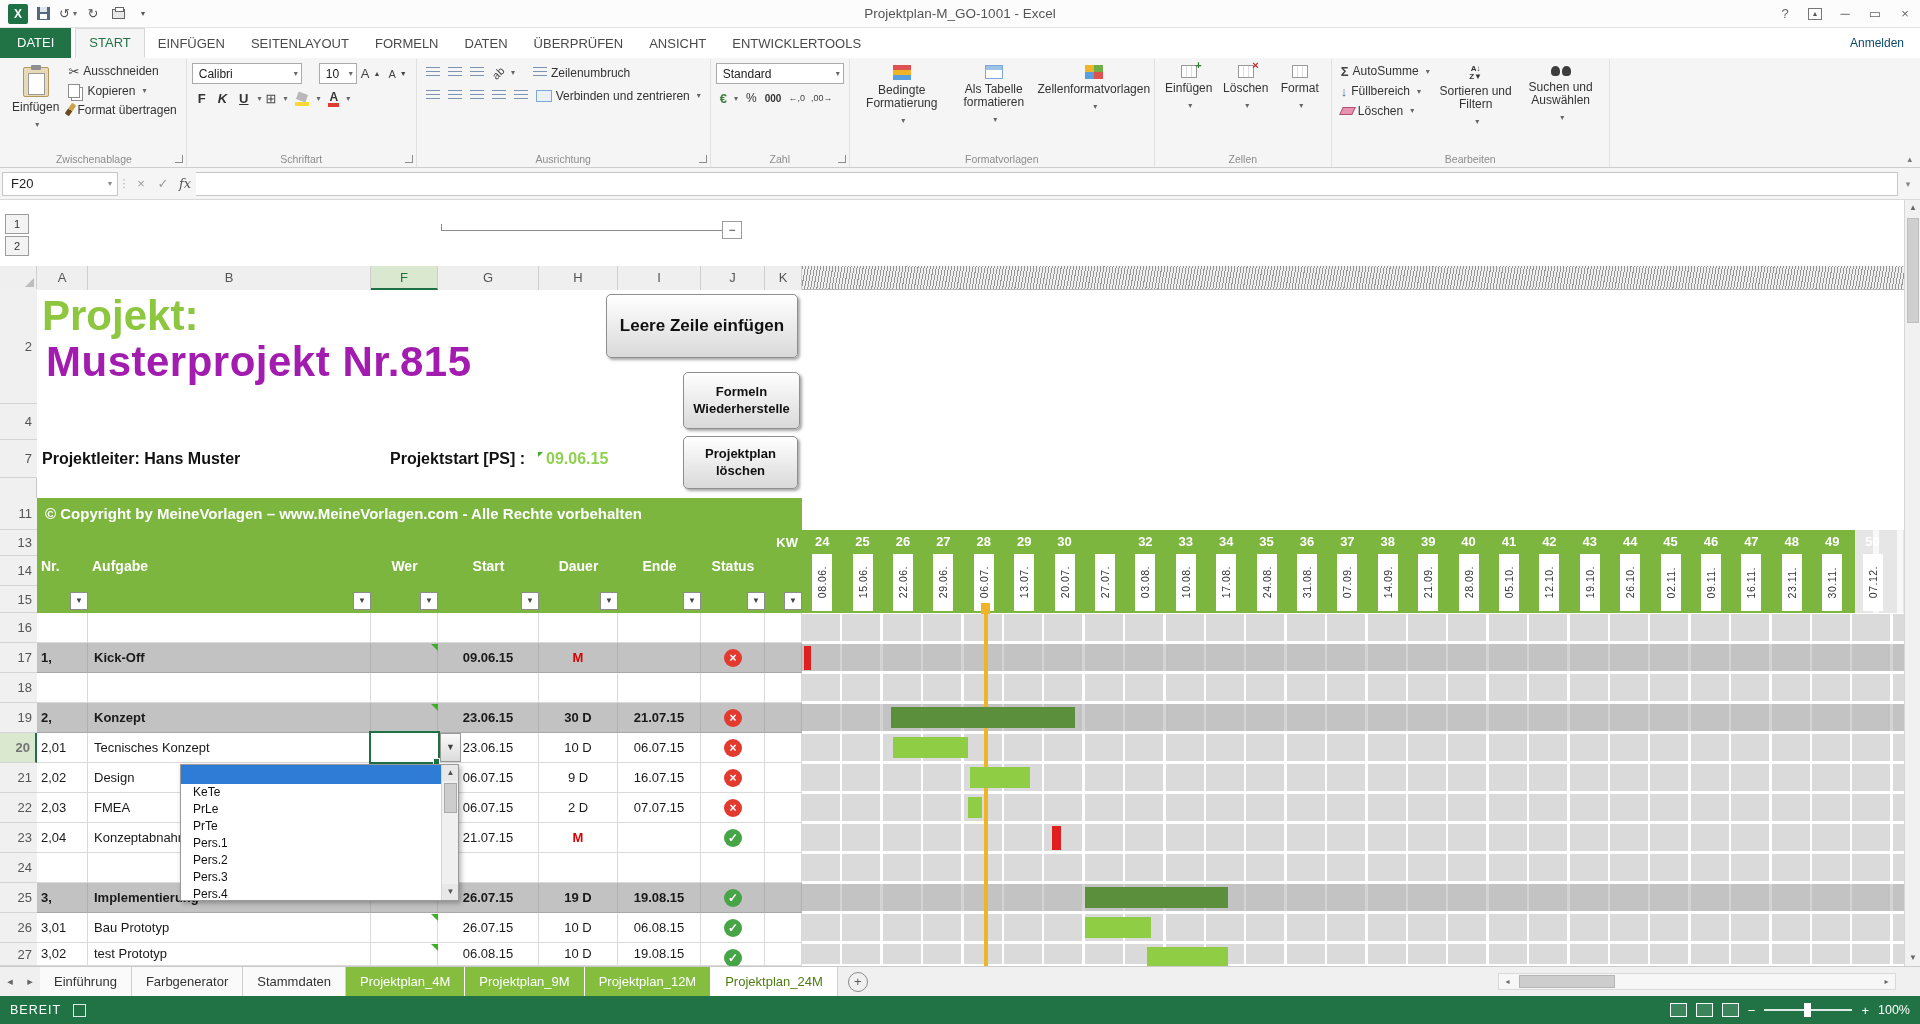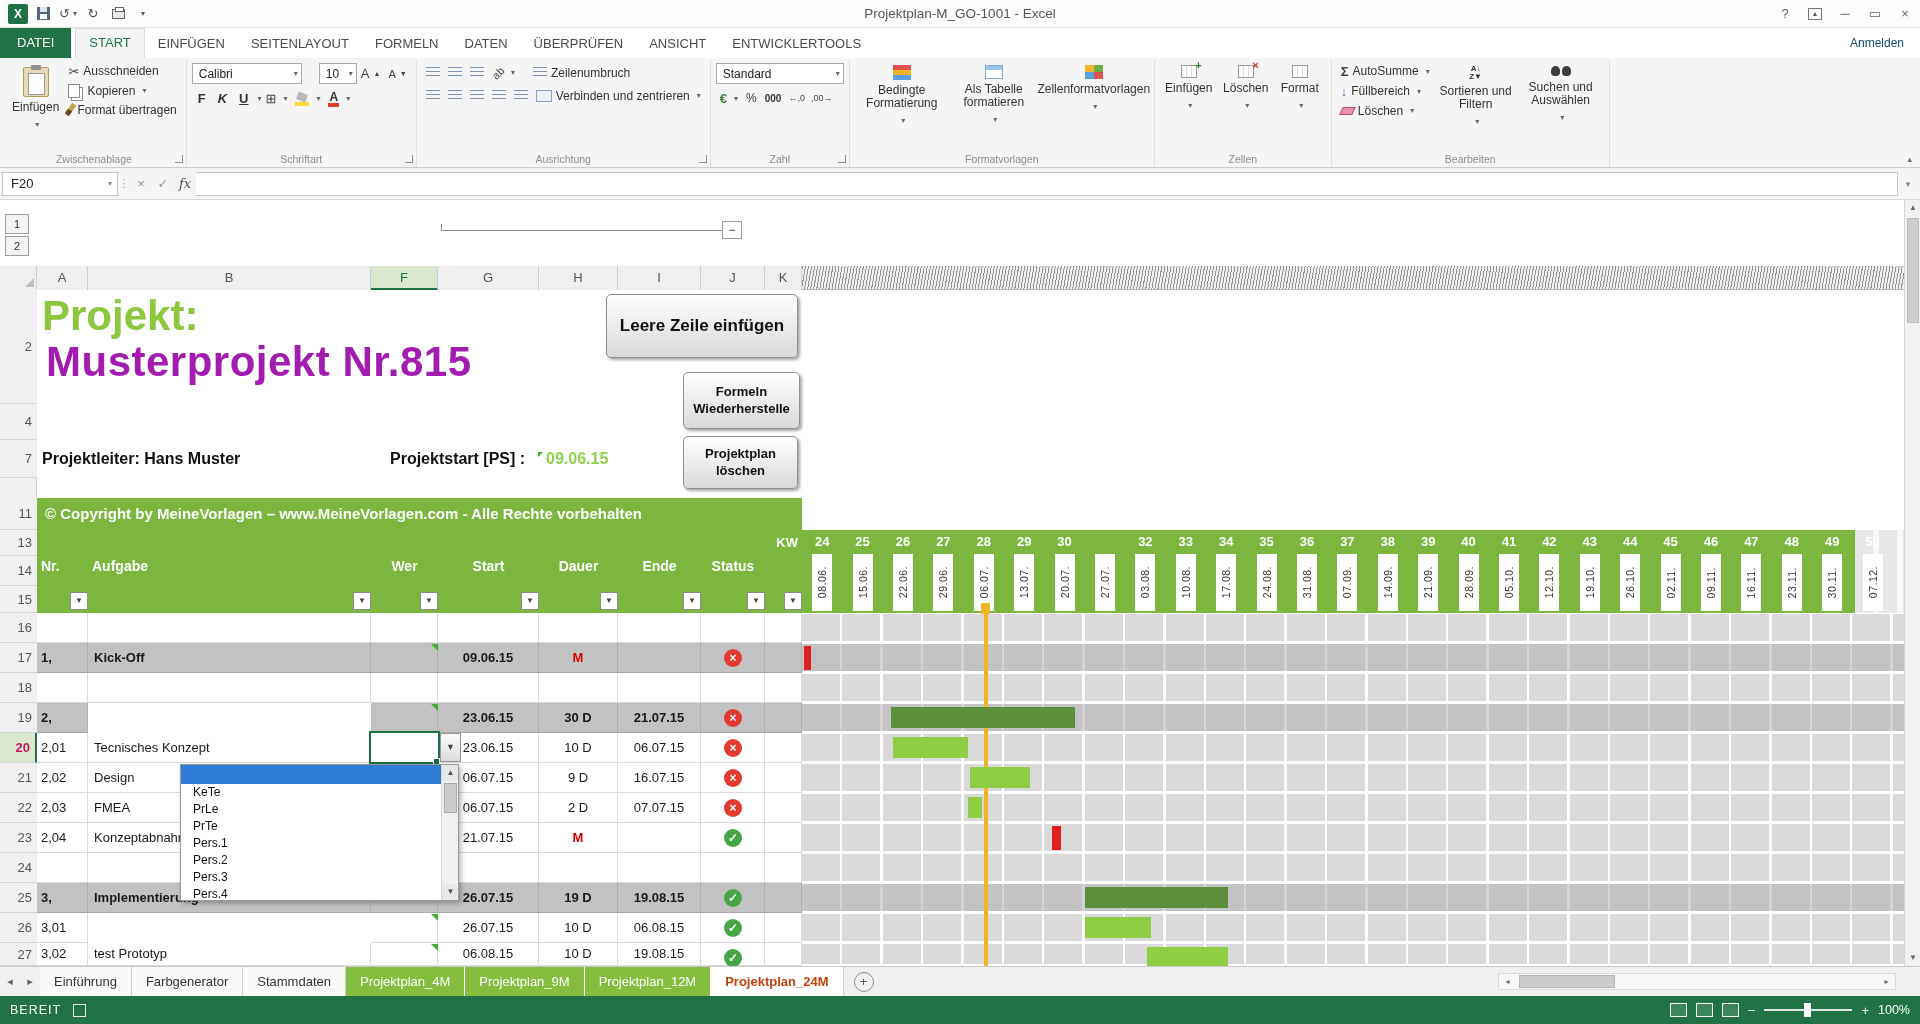--- a/index.html
+++ b/index.html
@@ -81,21 +81,21 @@
 
 .sheetlayer{position:absolute;inset:0;z-index:0}
 .chstrip{position:absolute;left:0;top:266px;width:1904px;height:24px;background:#efefef;border-bottom:1px solid #b5b5b5}
 .hatch{position:absolute;left:802px;top:266px;width:1102px;height:23px;background:repeating-linear-gradient(100deg,#777 0 1px,transparent 1px 3px);opacity:.75}
 .corner{position:absolute;left:0;top:266px;width:37px;height:24px;border-right:1px solid #cfcfcf}
 .corner:after{content:"";position:absolute;right:2px;bottom:3px;border-bottom:9px solid #bdbdbd;border-left:9px solid transparent}
 .ch{position:absolute;top:266px;height:24px;text-align:center;font-size:13px;color:#555;border-right:1px solid #cfcfcf;line-height:23px;background:#efefef}
 .ch.sel{background:#d9e8cf;color:#1e7145;border-bottom:2px solid #1e7145}
 .rowstrip{position:absolute;left:0;top:290px;width:37px;height:676px;background:#f0f0f0;border-right:1px solid #c9c9c9}
 .rh{position:absolute;left:0;width:37px;text-align:right;padding-right:5px;font-size:13px;color:#555;border-bottom:1px solid #d4d4d4;background:#f0f0f0}
-.rh.sel{background:#d9e8cf;color:#be185d;font-weight:bold;border-right:2px solid #1e7145}
+.rh.sel{background:#d9e8cf;color:#737373;font-weight:bold;border-right:2px solid #1e7145}
 .olbtn{position:absolute;left:5px;width:24px;height:20px;background:#f3f3f3;border:1px solid #9c9c9c;font-size:11px;text-align:center;line-height:18px;color:#333}
 .olline{position:absolute;background:#8c8c8c}
 .olminus{position:absolute;left:722px;top:221px;width:20px;height:18px;background:#fff;border:1px solid #9c9c9c;text-align:center;line-height:16px;font-size:12px;color:#333}
 .band{position:absolute;left:37px;top:530px;width:1818px;height:83px;background:#7cb63e}
 .rheadpatch{position:absolute;left:1855px;top:530px;width:49px;height:83px;background:repeating-linear-gradient(90deg,#e6e6e6 0 18px,#f8f8f8 18px 24px)}
 .copybar{position:absolute;left:37px;top:498px;width:765px;height:32px;background:#7cb63e;color:#fff;font-weight:bold;font-size:15px;line-height:32px;padding-left:8px;white-space:nowrap}
 .pj1{position:absolute;left:42px;top:292px;font-size:42px;font-weight:bold;color:#8dc63f}
 .pj2{position:absolute;left:46px;top:338px;font-size:42px;font-weight:bold;color:#a21caf;letter-spacing:.5px}
 .pj3{position:absolute;left:42px;top:450px;font-size:16px;font-weight:bold;color:#111}
 .pj4{position:absolute;left:390px;top:450px;font-size:16px;font-weight:bold;color:#111}
@@ -129,21 +129,21 @@
 .ddthumb{position:absolute;left:2px;top:18px;width:13px;height:30px;background:#cdcdcd;border:1px solid #aaa}
 .vsb{position:absolute;left:1904px;top:200px;width:16px;height:766px;background:#f1f1f1;border-left:1px solid #d6d6d6}
 .vsb-a{position:absolute;left:0;width:16px;height:16px;text-align:center;font-size:8px;color:#666;line-height:16px}
 .vsb-t{position:absolute;left:2px;top:18px;width:12px;height:105px;background:#cfcfcf;border:1px solid #bdbdbd}
 
 
 .tabbar{position:absolute;left:0;top:966px;width:100%;height:30px;background:#f0f0f0;border-top:1px solid #cacaca;display:flex;align-items:center;z-index:40}
 .tnav{width:20px;text-align:center;color:#666;font-size:11px}
 .stab{padding:0 14px;height:29px;line-height:29px;font-size:13px;border-right:1px solid #cfcfcf;color:#333;background:#fafafa;white-space:nowrap}
 .stab.green{background:#85bd3f;color:#fff;border-right:1px solid #fff}
-.stab.active{background:#fff;color:#c2410c;font-weight:bold;border-right:1px solid #cfcfcf}
+.stab.active{background:#fff;color:#4d7c0f;font-weight:normal;border-right:1px solid #cfcfcf}
 .plus{width:20px;height:20px;border:1px solid #8a8a8a;border-radius:50%;margin-left:10px;color:#555;font-size:13px;line-height:17px;text-align:center}
 .hsb{position:absolute;left:1498px;top:6px;width:398px;height:17px;background:#f7f7f7;border:1px solid #d9d9d9}
 .hsb-a{position:absolute;top:0;width:17px;height:15px;text-align:center;font-size:8px;color:#666;line-height:15px}
 .hsb-t{position:absolute;left:20px;top:1px;width:96px;height:13px;background:#cdcdcd;border:1px solid #b5b5b5}
 
 
 .statusbar{position:absolute;left:0;top:996px;width:100%;height:28px;background:#217346;display:flex;align-items:center;color:#fff;z-index:40}
 .sb-mode{font-size:12.5px;letter-spacing:1px;padding-left:10px}
 .sb-macro{width:13px;height:13px;border:1px solid #fff;margin-left:12px;opacity:.85}
 .sb-right{margin-left:auto;display:flex;align-items:center;gap:9px;padding-right:10px}
@@ -383,20 +383,21 @@
     <div class="cell" style="position: absolute; left: 37px; top: 673px; width: 51px; height: 30px; line-height: 29px; padding-left: 4px;"></div>
     <div class="cell" style="position: absolute; left: 88px; top: 673px; width: 283px; height: 30px; line-height: 29px; padding-left: 6px;"></div>
     <div class="cell" style="position: absolute; left: 371px; top: 673px; width: 67px; height: 30px; line-height: 29px; text-align: center;"></div>
     <div class="cell" style="position: absolute; left: 438px; top: 673px; width: 101px; height: 30px; line-height: 29px; text-align: center;"></div>
     <div class="cell" style="position: absolute; left: 539px; top: 673px; width: 79px; height: 30px; line-height: 29px; text-align: center;"></div>
     <div class="cell" style="position: absolute; left: 618px; top: 673px; width: 83px; height: 30px; line-height: 29px; text-align: center;"></div>
     <div class="cell" style="position: absolute; left: 701px; top: 673px; width: 64px; height: 30px; line-height: 29px; text-align: center;"></div>
     <div class="cell" style="position: absolute; left: 765px; top: 673px; width: 37px; height: 30px; line-height: 29px; text-align: center;"></div>
     <div class="grow gn" style="position: absolute; left: 802px; top: 674px; width: 1102px; height: 27px;"></div>
     <div class="cell cg" style="position: absolute; left: 37px; top: 703px; width: 51px; height: 30px; line-height: 29px; padding-left: 4px; font-weight: bold;">2,</div>
+    <div class="cell cg" style="position: absolute; left: 88px; top: 703px; width: 283px; height: 30px; line-height: 29px; padding-left: 6px; font-weight: bold;">Konzept</div>
     <div class="cell cg" style="position: absolute; left: 371px; top: 703px; width: 67px; height: 30px; line-height: 29px; text-align: center; font-weight: bold;"></div>
     <div class="cell cg" style="position: absolute; left: 438px; top: 703px; width: 101px; height: 30px; line-height: 29px; text-align: center; font-weight: bold;">23.06.15</div>
     <div class="cell cg" style="position: absolute; left: 539px; top: 703px; width: 79px; height: 30px; line-height: 29px; text-align: center; font-weight: bold;">30 D</div>
     <div class="cell cg" style="position: absolute; left: 618px; top: 703px; width: 83px; height: 30px; line-height: 29px; text-align: center; font-weight: bold;">21.07.15</div>
     <div class="cell cg" style="position: absolute; left: 701px; top: 703px; width: 64px; height: 30px; line-height: 29px; text-align: center; font-weight: bold;"></div>
     <div class="cell cg" style="position: absolute; left: 765px; top: 703px; width: 37px; height: 30px; line-height: 29px; text-align: center; font-weight: bold;"></div>
     <div class="sticon st-err" style="position: absolute; left: 724px; top: 709px;">×</div>
     <div class="cmark" style="position: absolute; left: 431px; top: 704px;"></div>
     <div class="grow gg" style="position: absolute; left: 802px; top: 704px; width: 1102px; height: 27px;"></div>
     <div style="position: absolute; left: 890.88px; top: 707px; width: 183.82px; height: 21px; background: rgb(91, 143, 60); z-index: 3;"></div>
@@ -460,20 +461,21 @@
     <div class="cell cg" style="position: absolute; left: 438px; top: 883px; width: 101px; height: 30px; line-height: 29px; text-align: center; font-weight: bold;">26.07.15</div>
     <div class="cell cg" style="position: absolute; left: 539px; top: 883px; width: 79px; height: 30px; line-height: 29px; text-align: center; font-weight: bold;">19 D</div>
     <div class="cell cg" style="position: absolute; left: 618px; top: 883px; width: 83px; height: 30px; line-height: 29px; text-align: center; font-weight: bold;">19.08.15</div>
     <div class="cell cg" style="position: absolute; left: 701px; top: 883px; width: 64px; height: 30px; line-height: 29px; text-align: center; font-weight: bold;"></div>
     <div class="cell cg" style="position: absolute; left: 765px; top: 883px; width: 37px; height: 30px; line-height: 29px; text-align: center; font-weight: bold;"></div>
     <div class="sticon st-ok" style="position: absolute; left: 724px; top: 889px;">✓</div>
     <div class="cmark" style="position: absolute; left: 431px; top: 884px;"></div>
     <div class="grow gg" style="position: absolute; left: 802px; top: 884px; width: 1102px; height: 27px;"></div>
     <div style="position: absolute; left: 1084.8px; top: 887px; width: 143.42px; height: 21px; background: rgb(91, 143, 60); z-index: 3;"></div>
     <div class="cell" style="position: absolute; left: 37px; top: 913px; width: 51px; height: 30px; line-height: 29px; padding-left: 4px;">3,01</div>
+    <div class="cell" style="position: absolute; left: 88px; top: 913px; width: 283px; height: 30px; line-height: 29px; padding-left: 6px;">Bau Prototyp</div>
     <div class="cell" style="position: absolute; left: 371px; top: 913px; width: 67px; height: 30px; line-height: 29px; text-align: center;"></div>
     <div class="cell" style="position: absolute; left: 438px; top: 913px; width: 101px; height: 30px; line-height: 29px; text-align: center;">26.07.15</div>
     <div class="cell" style="position: absolute; left: 539px; top: 913px; width: 79px; height: 30px; line-height: 29px; text-align: center;">10 D</div>
     <div class="cell" style="position: absolute; left: 618px; top: 913px; width: 83px; height: 30px; line-height: 29px; text-align: center;">06.08.15</div>
     <div class="cell" style="position: absolute; left: 701px; top: 913px; width: 64px; height: 30px; line-height: 29px; text-align: center;"></div>
     <div class="cell" style="position: absolute; left: 765px; top: 913px; width: 37px; height: 30px; line-height: 29px; text-align: center;"></div>
     <div class="sticon st-ok" style="position: absolute; left: 724px; top: 919px;">✓</div>
     <div class="cmark" style="position: absolute; left: 431px; top: 914px;"></div>
     <div class="grow gn" style="position: absolute; left: 802px; top: 914px; width: 1102px; height: 27px;"></div>
     <div style="position: absolute; left: 1084.8px; top: 917px; width: 66.66px; height: 21px; background: rgb(143, 206, 68); z-index: 3;"></div>

